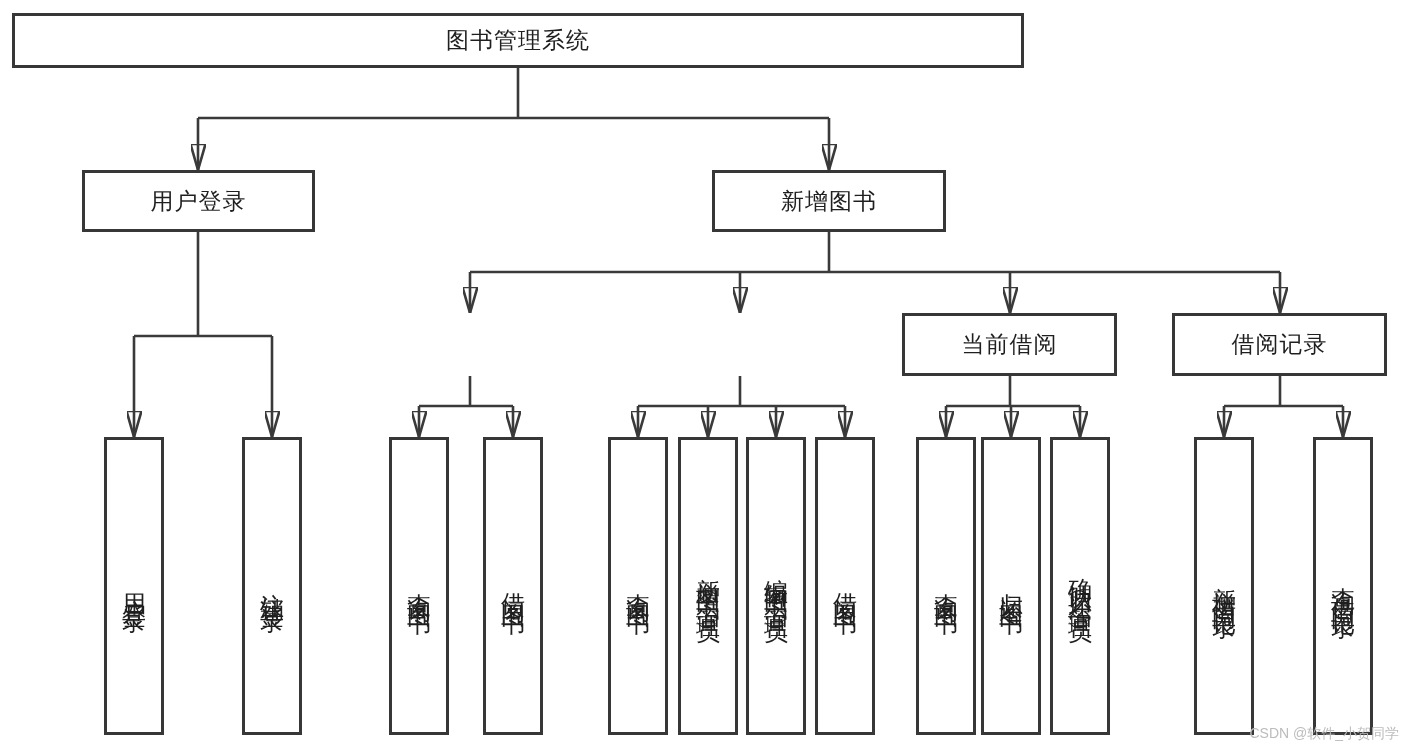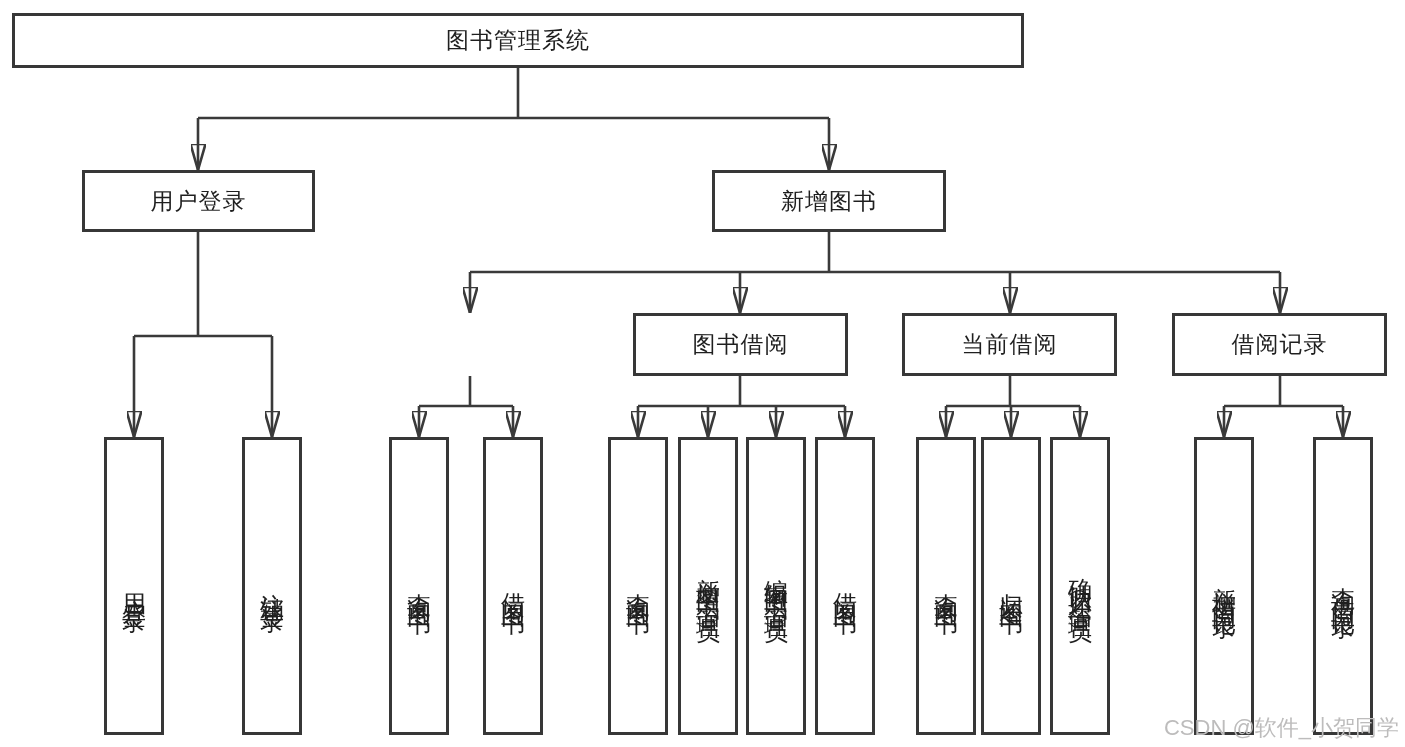--- a/index.html
+++ b/index.html
@@ -47,21 +47,21 @@
   .l3-current {left:902px;}
   .l3-records {left:1172px;}
   .leaf       {top:437px;  height:298px; width:60px;}
   .lf1{left:104px;} .lf2{left:242px;} .lf3{left:389px;} .lf4{left:483px;}
   .lf5{left:608px;} .lf6{left:678px;} .lf7{left:746px;} .lf8{left:815px;}
   .lf9{left:916px;} .lf10{left:981px;} .lf11{left:1050px;}
   .lf12{left:1194px;} .lf13{left:1313px;}
   .watermark{
     position:absolute;
     right:6px;bottom:4px;
-    font-size:22px;
+    font-size:14px;
     color:var(--watermark);
     z-index:5;
     white-space:nowrap;
     text-align:center;
   }
 </style>
 </head>
 <body>
 
 <div class="canvas">
@@ -125,23 +125,20 @@
     <span class="hlabel">图书管理系统</span>
   </div>
 
   <div class="node l2-user">
     <span class="hlabel">用户登录</span>
   </div>
   <div class="node l2-mgmt">
     <span class="hlabel">新增图书</span>
   </div>
 
-  <div class="node l3 l3-borrow">
-    <span class="hlabel">图书借阅</span>
-  </div>
   <div class="node l3 l3-records">
     <span class="hlabel">借阅记录</span>
   </div>
   <div class="node l3 l3-current">
     <span class="hlabel">当前借阅</span>
   </div>
 
   <div class="node vnode leaf lf1">
     <span class="vlabel">用户登录</span>
   </div>

